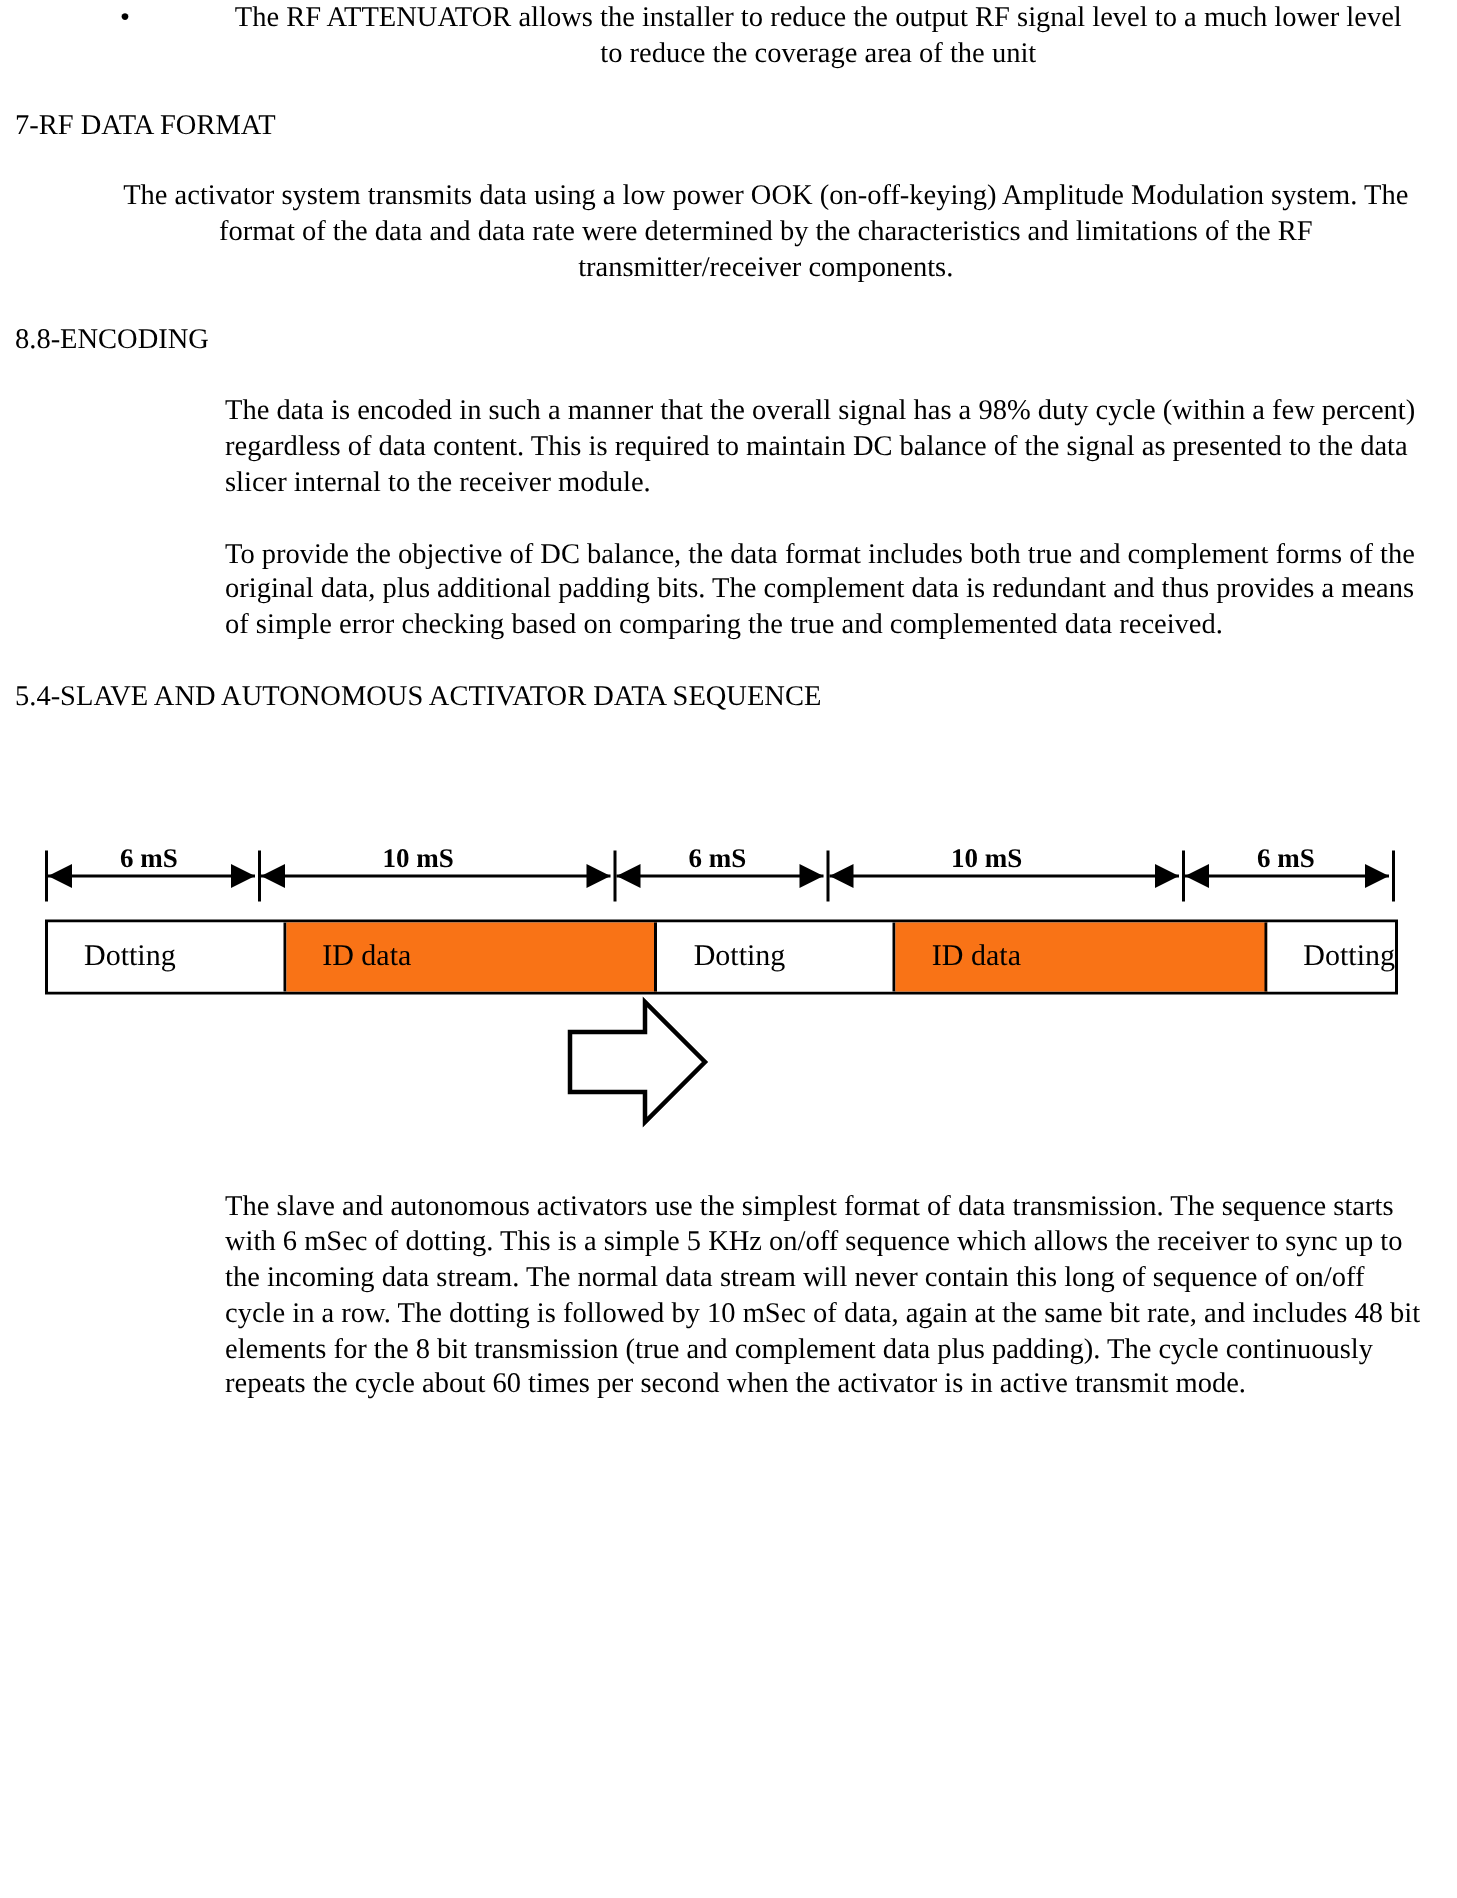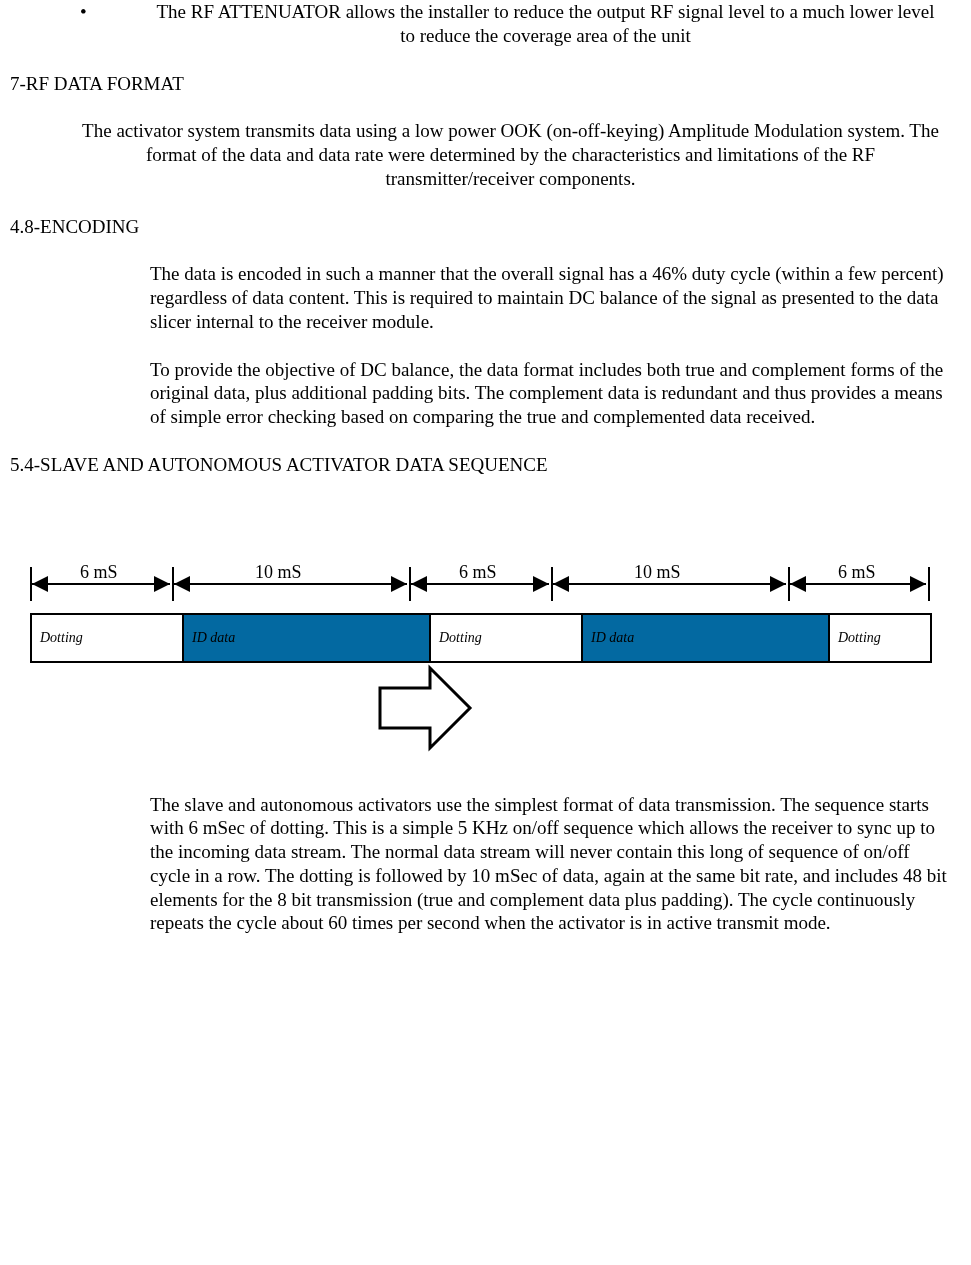--- a/index.html
+++ b/index.html
@@ -64,20 +64,21 @@
     position: absolute;
     top: 16px;
     height: 2px;
     background: #000;
   }
   .timing-row .lbl {
     position: absolute;
     top: -6px;
     font-size: 18px;
     white-space: nowrap;
+    font-weight: bold;
   }
   .arrow-l {
     position: absolute;
     top: 9px;
     width: 0; height: 0;
     border-top: 8px solid transparent;
     border-bottom: 8px solid transparent;
     border-right: 16px solid #000;
   }
   .arrow-r {
@@ -91,27 +92,26 @@
   .seq-table {
     display: flex;
     border: 2px solid #000;
     height: 46px;
     margin-top: 6px;
   }
   .seq-cell {
     border-right: 2px solid #000;
     display: flex;
     align-items: center;
-    padding-left: 8px;
-    font-size: 14px;
-    font-style: italic;
+    padding-left: 24px;
+    font-size: 20px;
   }
   .seq-cell:last-child { border-right: none; }
   .cell-dotting { background: #fff; }
-  .cell-id { background: #0369a1; }
+  .cell-id { background: #f97316; }
   .big-arrow {
     position: relative;
     margin-top: 0;
     margin-left: 345px;
     width: 100px;
     height: 90px;
   }
 </style>
 </head>
 <body>
@@ -120,23 +120,23 @@
 
   <div class="bullet-row">
     <div class="bullet-mark">•</div>
     <div class="bullet-text">The RF ATTENUATOR allows the installer to reduce the output RF signal level to a much lower level to reduce the coverage area of the unit</div>
   </div>
 
   <div class="heading">7-RF DATA FORMAT</div>
 
   <div class="para-1">The activator system transmits data using a low power OOK (on-off-keying) Amplitude Modulation system.  The format of the data and data rate were determined by the characteristics and limitations of the RF transmitter/receiver components.</div>
 
-  <div class="heading">4.8-ENCODING</div>
+  <div class="heading">8.8-ENCODING</div>
 
-  <div class="para-2">The data is encoded in such a manner that the overall signal has a 46% duty cycle (within a few percent) regardless of data content.  This is required to maintain DC balance of the signal as presented to the data slicer internal to the receiver module.</div>
+  <div class="para-2">The data is encoded in such a manner that the overall signal has a 98% duty cycle (within a few percent) regardless of data content.  This is required to maintain DC balance of the signal as presented to the data slicer internal to the receiver module.</div>
   <div class="para-2">To provide the objective of DC balance, the data format includes both true and complement forms of the original data, plus additional padding bits.  The complement data is redundant and thus provides a means of simple error checking based on comparing the true and complemented data received.</div>
 
   <div class="heading">5.4-SLAVE AND AUTONOMOUS ACTIVATOR DATA SEQUENCE</div>
 
   <div class="diagram-wrap">
 
     <div class="timing-row">
 
       <div class="cap" style="left:0px;"></div>
       <div class="cap" style="left:142px;"></div>

